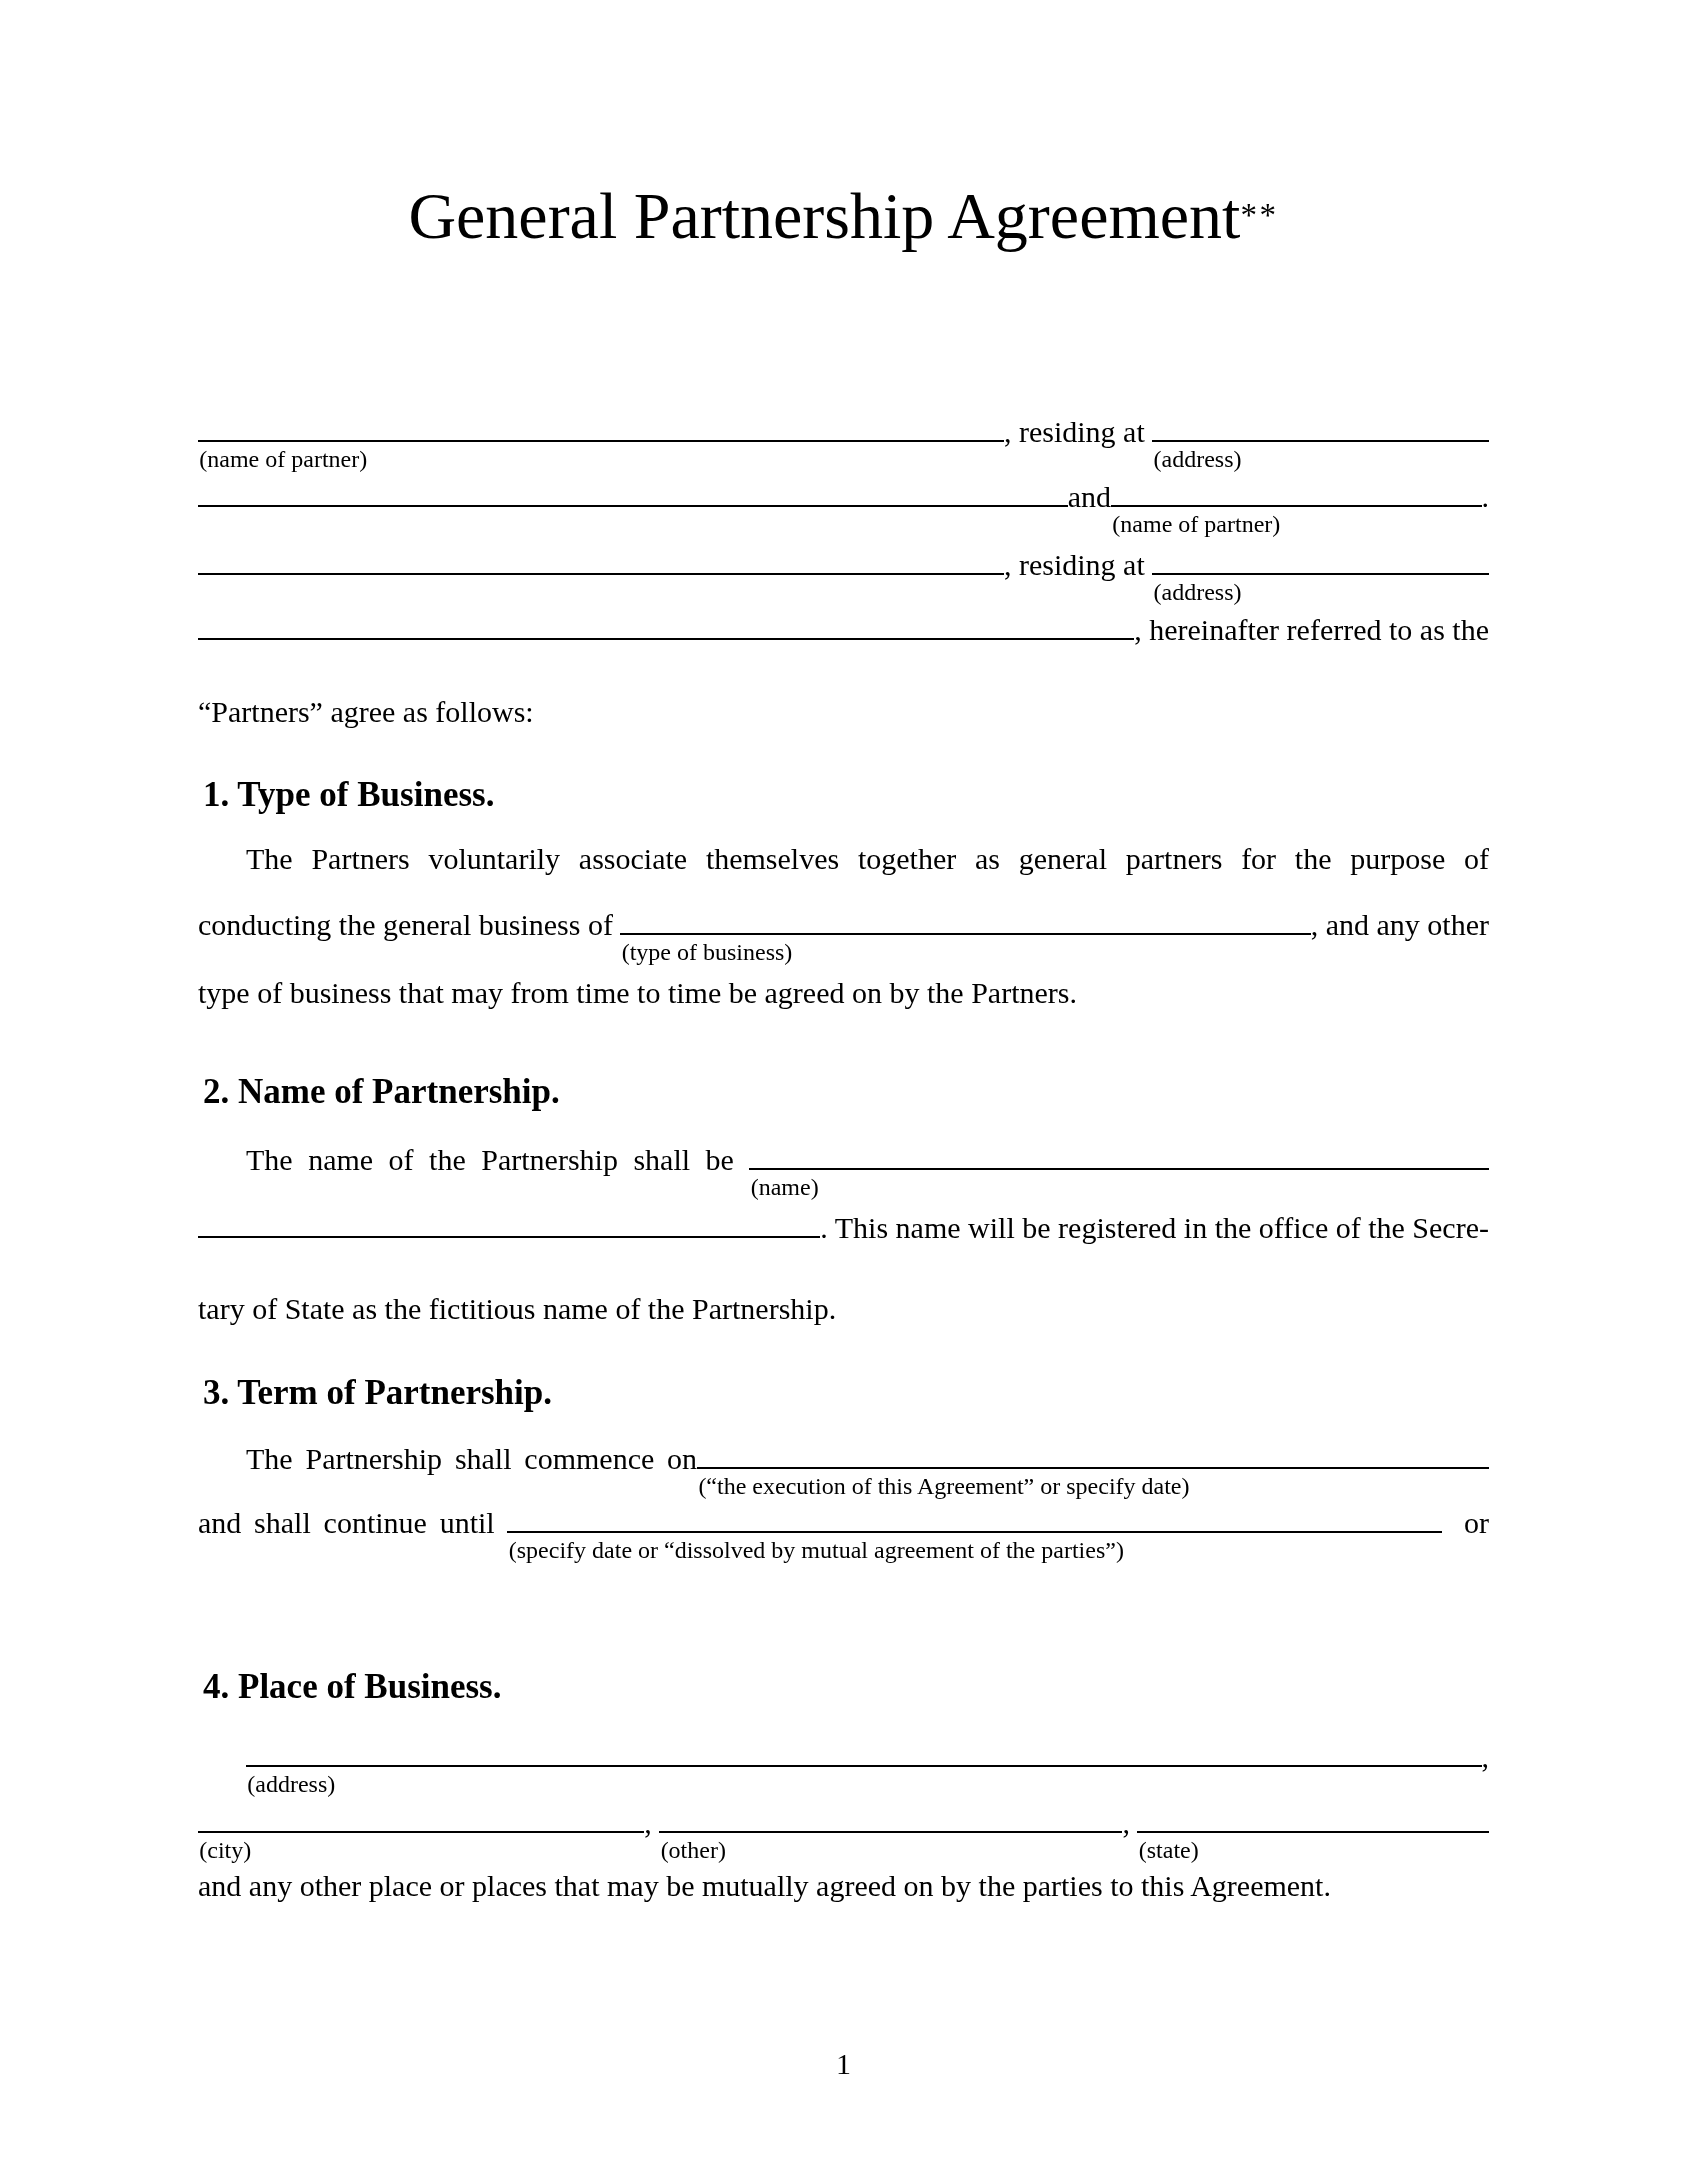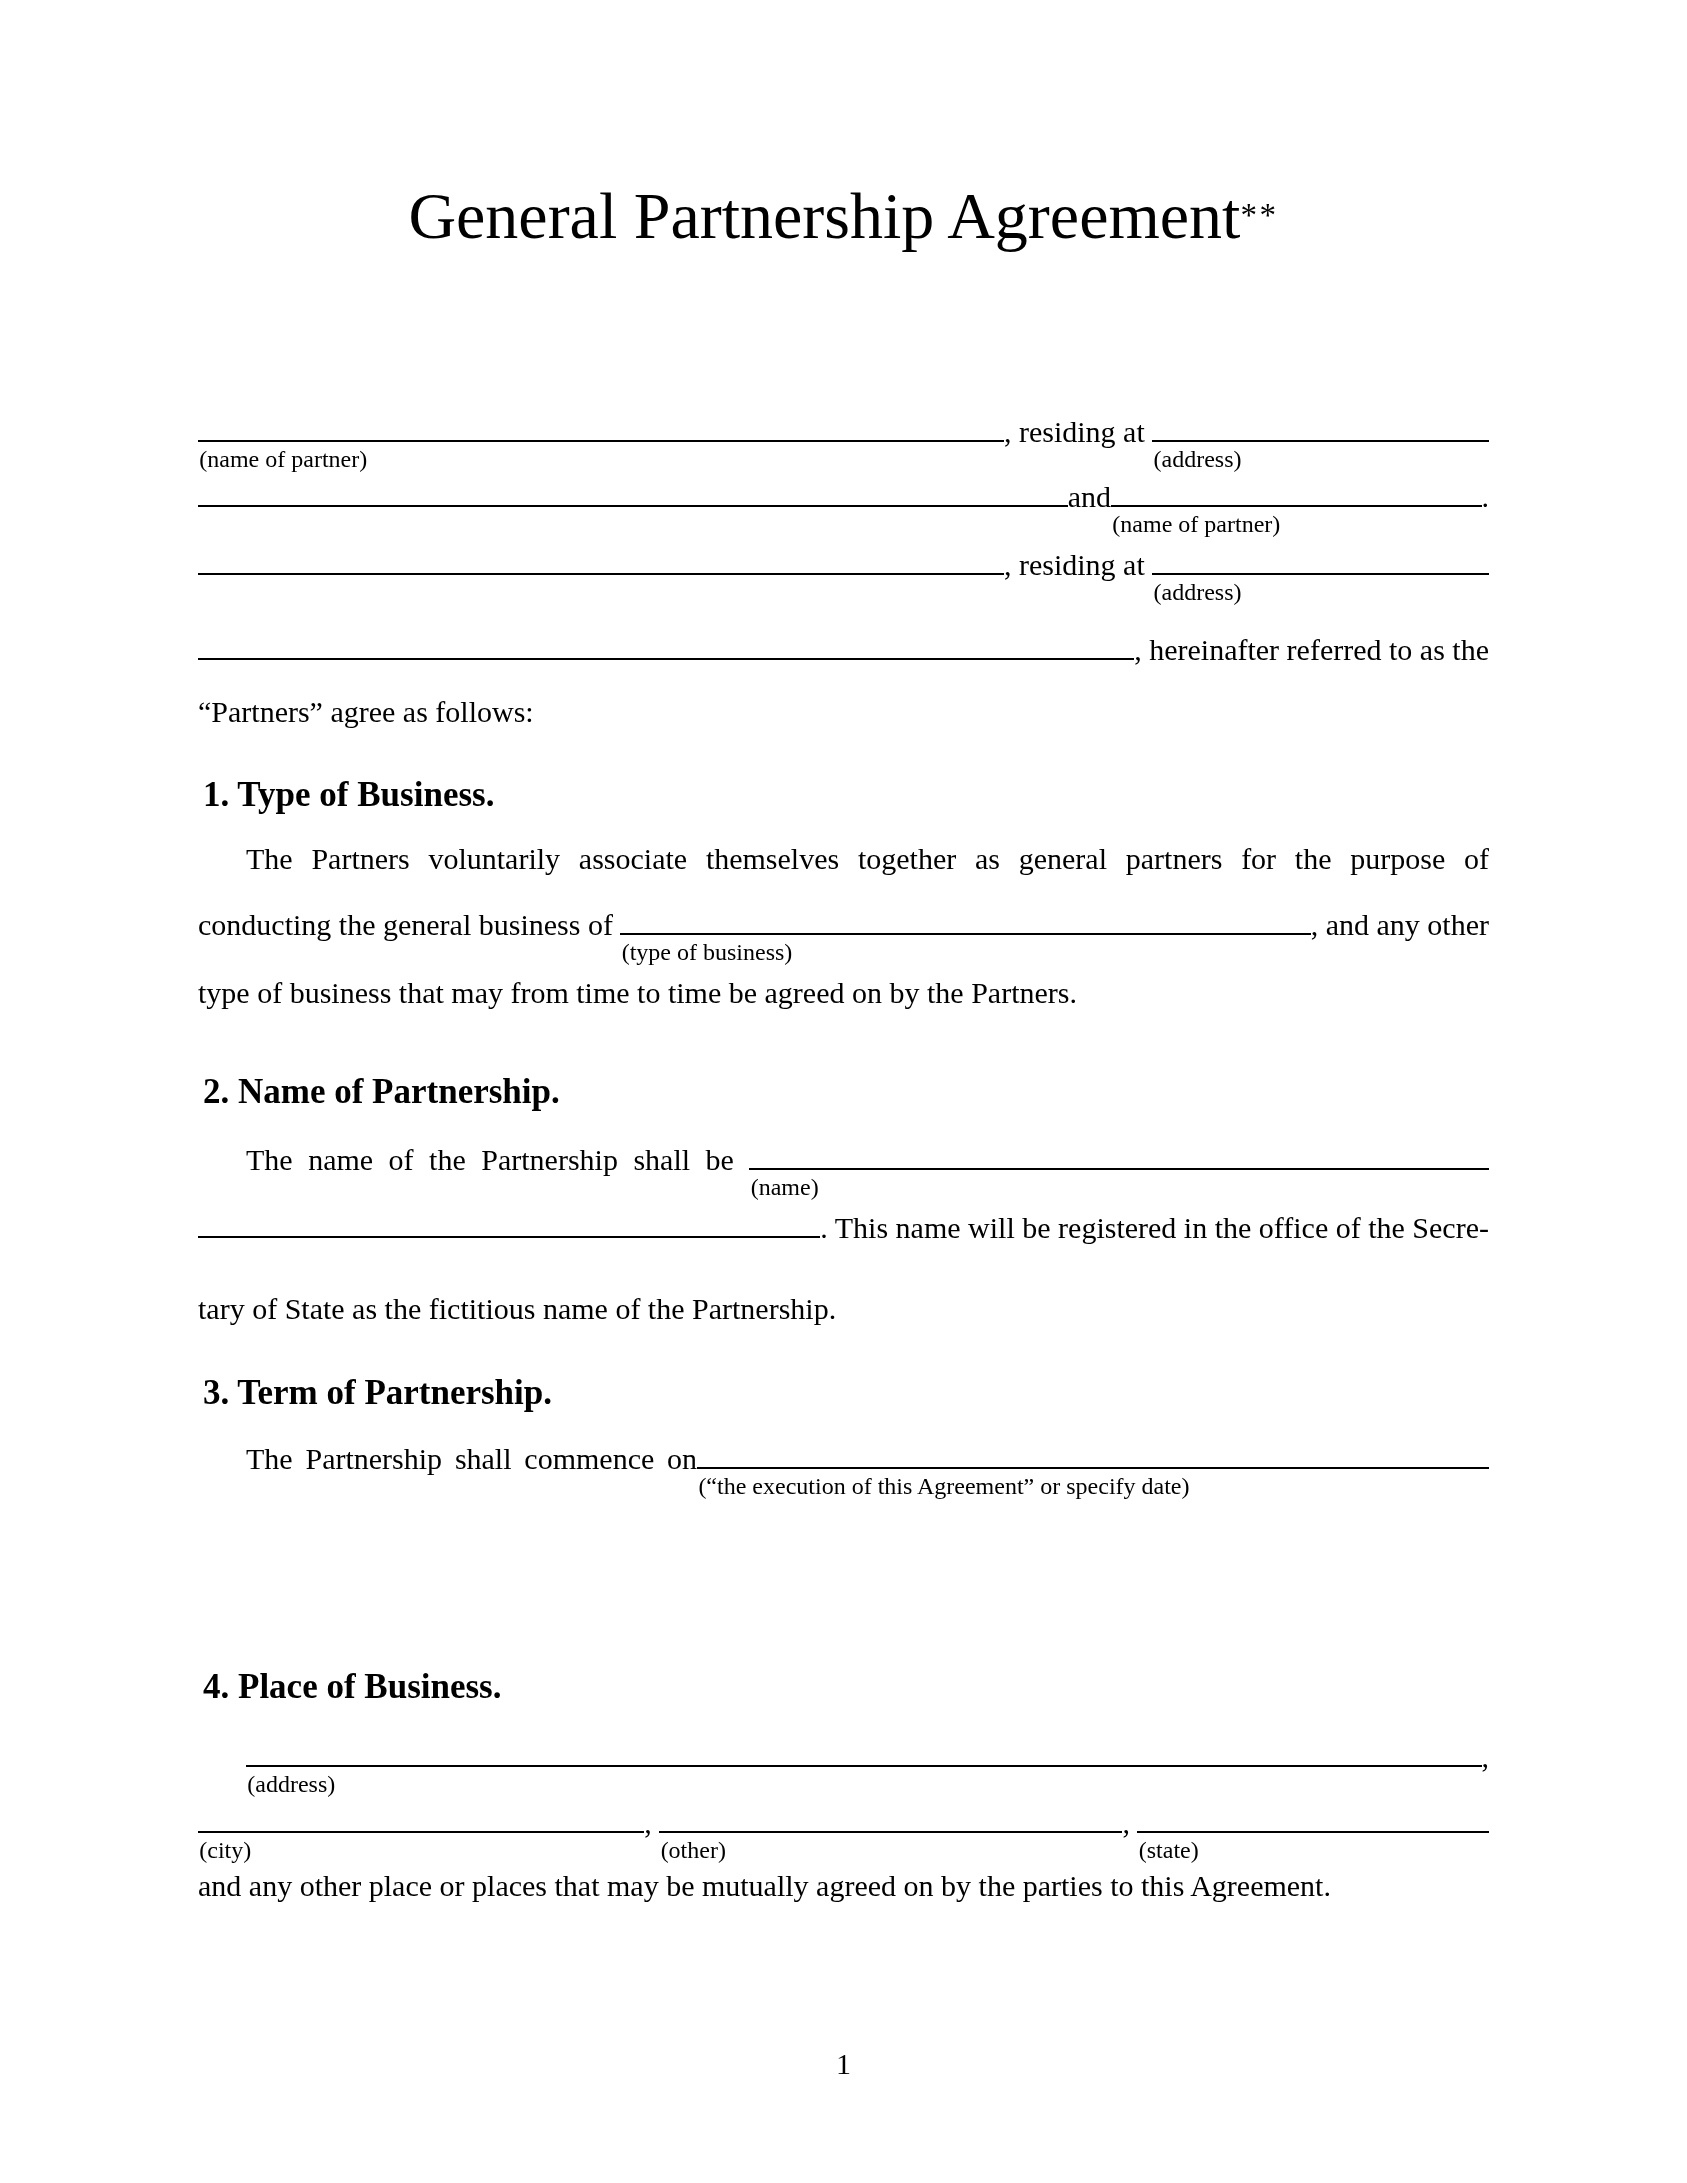--- a/index.html
+++ b/index.html
@@ -51,21 +51,21 @@
   </div>
 
   <div class="row" style="top:548px">
     <span class="blank" style="flex-grow:1192"></span>
     <span class="txt">, residing at </span>
     <span class="blank" style="flex-grow:498">
         <span class="cap">(address)</span>
       </span>
   </div>
 
-  <div class="row" style="top:633px">
+  <div class="row" style="top:613px">
     <span class="blank" style="flex-grow:1"></span>
     <span class="txt">, hereinafter referred to as the</span>
   </div>
 
   <div class="t" style="top:695px">“Partners” agree as follows:</div>
 
   <div class="h" style="top:775px">1. Type of Business.</div>
   <div class="jrow ind" style="top:842px">The Partners voluntarily associate themselves together as general partners for the purpose of</div>
   <div class="row" style="top:908px">
     <span class="txt">conducting the general business of </span>
@@ -91,20 +91,27 @@
   <div class="t" style="top:1292px">tary of State as the fictitious name of the Partnership.</div>
 
   <div class="h" style="top:1373px">3. Term of Partnership.</div>
   <div class="row" style="top:1442px">
     <span class="sp"></span>
     <span class="txt ws8">The Partnership shall commence on</span>
     <span class="blank">
         <span class="cap">(“the execution of this Agreement” or specify date)</span>
       </span>
   </div>
+  <div class="row" style="top:1506px">
+    <span class="txt ws8">and shall continue until </span>
+    <span class="blank">
+        <span class="cap">(specify date or “dissolved by mutual agreement of the parties”)</span>
+      </span>
+    <span class="txt orgap">or</span>
+  </div>
 
   <div class="h" style="top:1667px">4. Place of Business.</div>
   <div class="row" style="top:1740px">
     <span class="sp"></span>
     <span class="blank">
         <span class="cap">(address)</span>
       </span>
     <span class="txt">,</span>
   </div>
   <div class="row" style="top:1806px">

